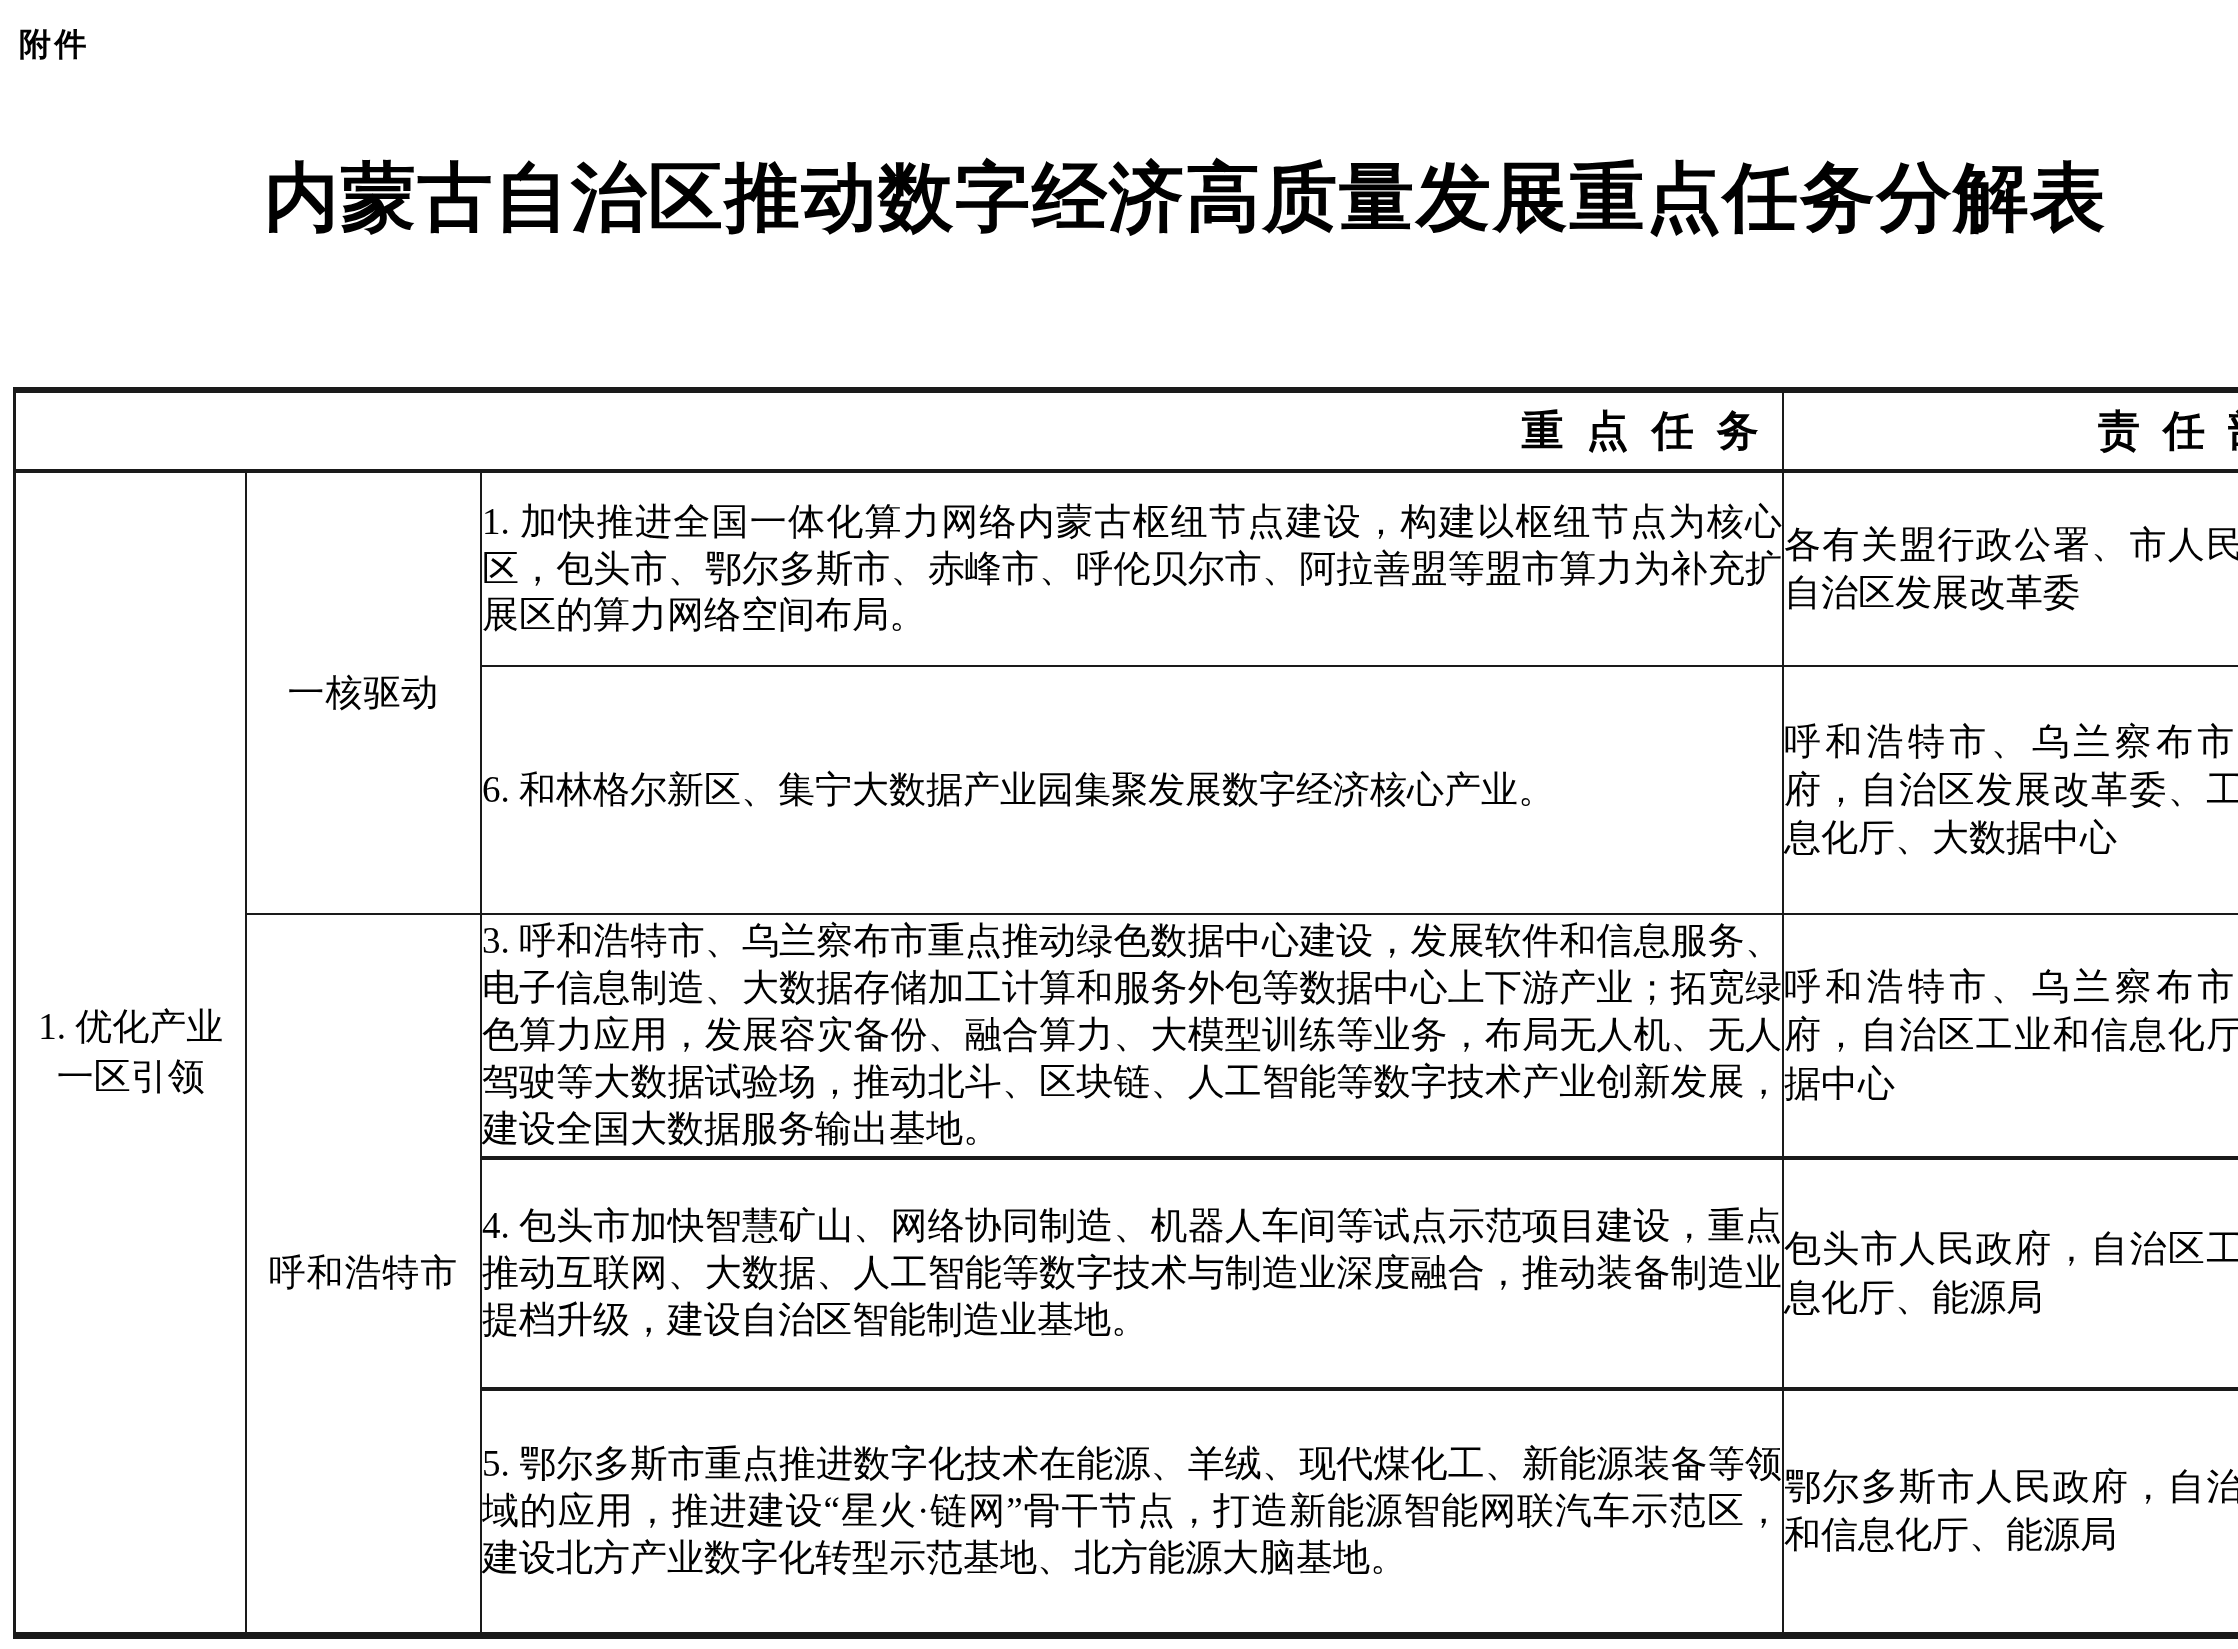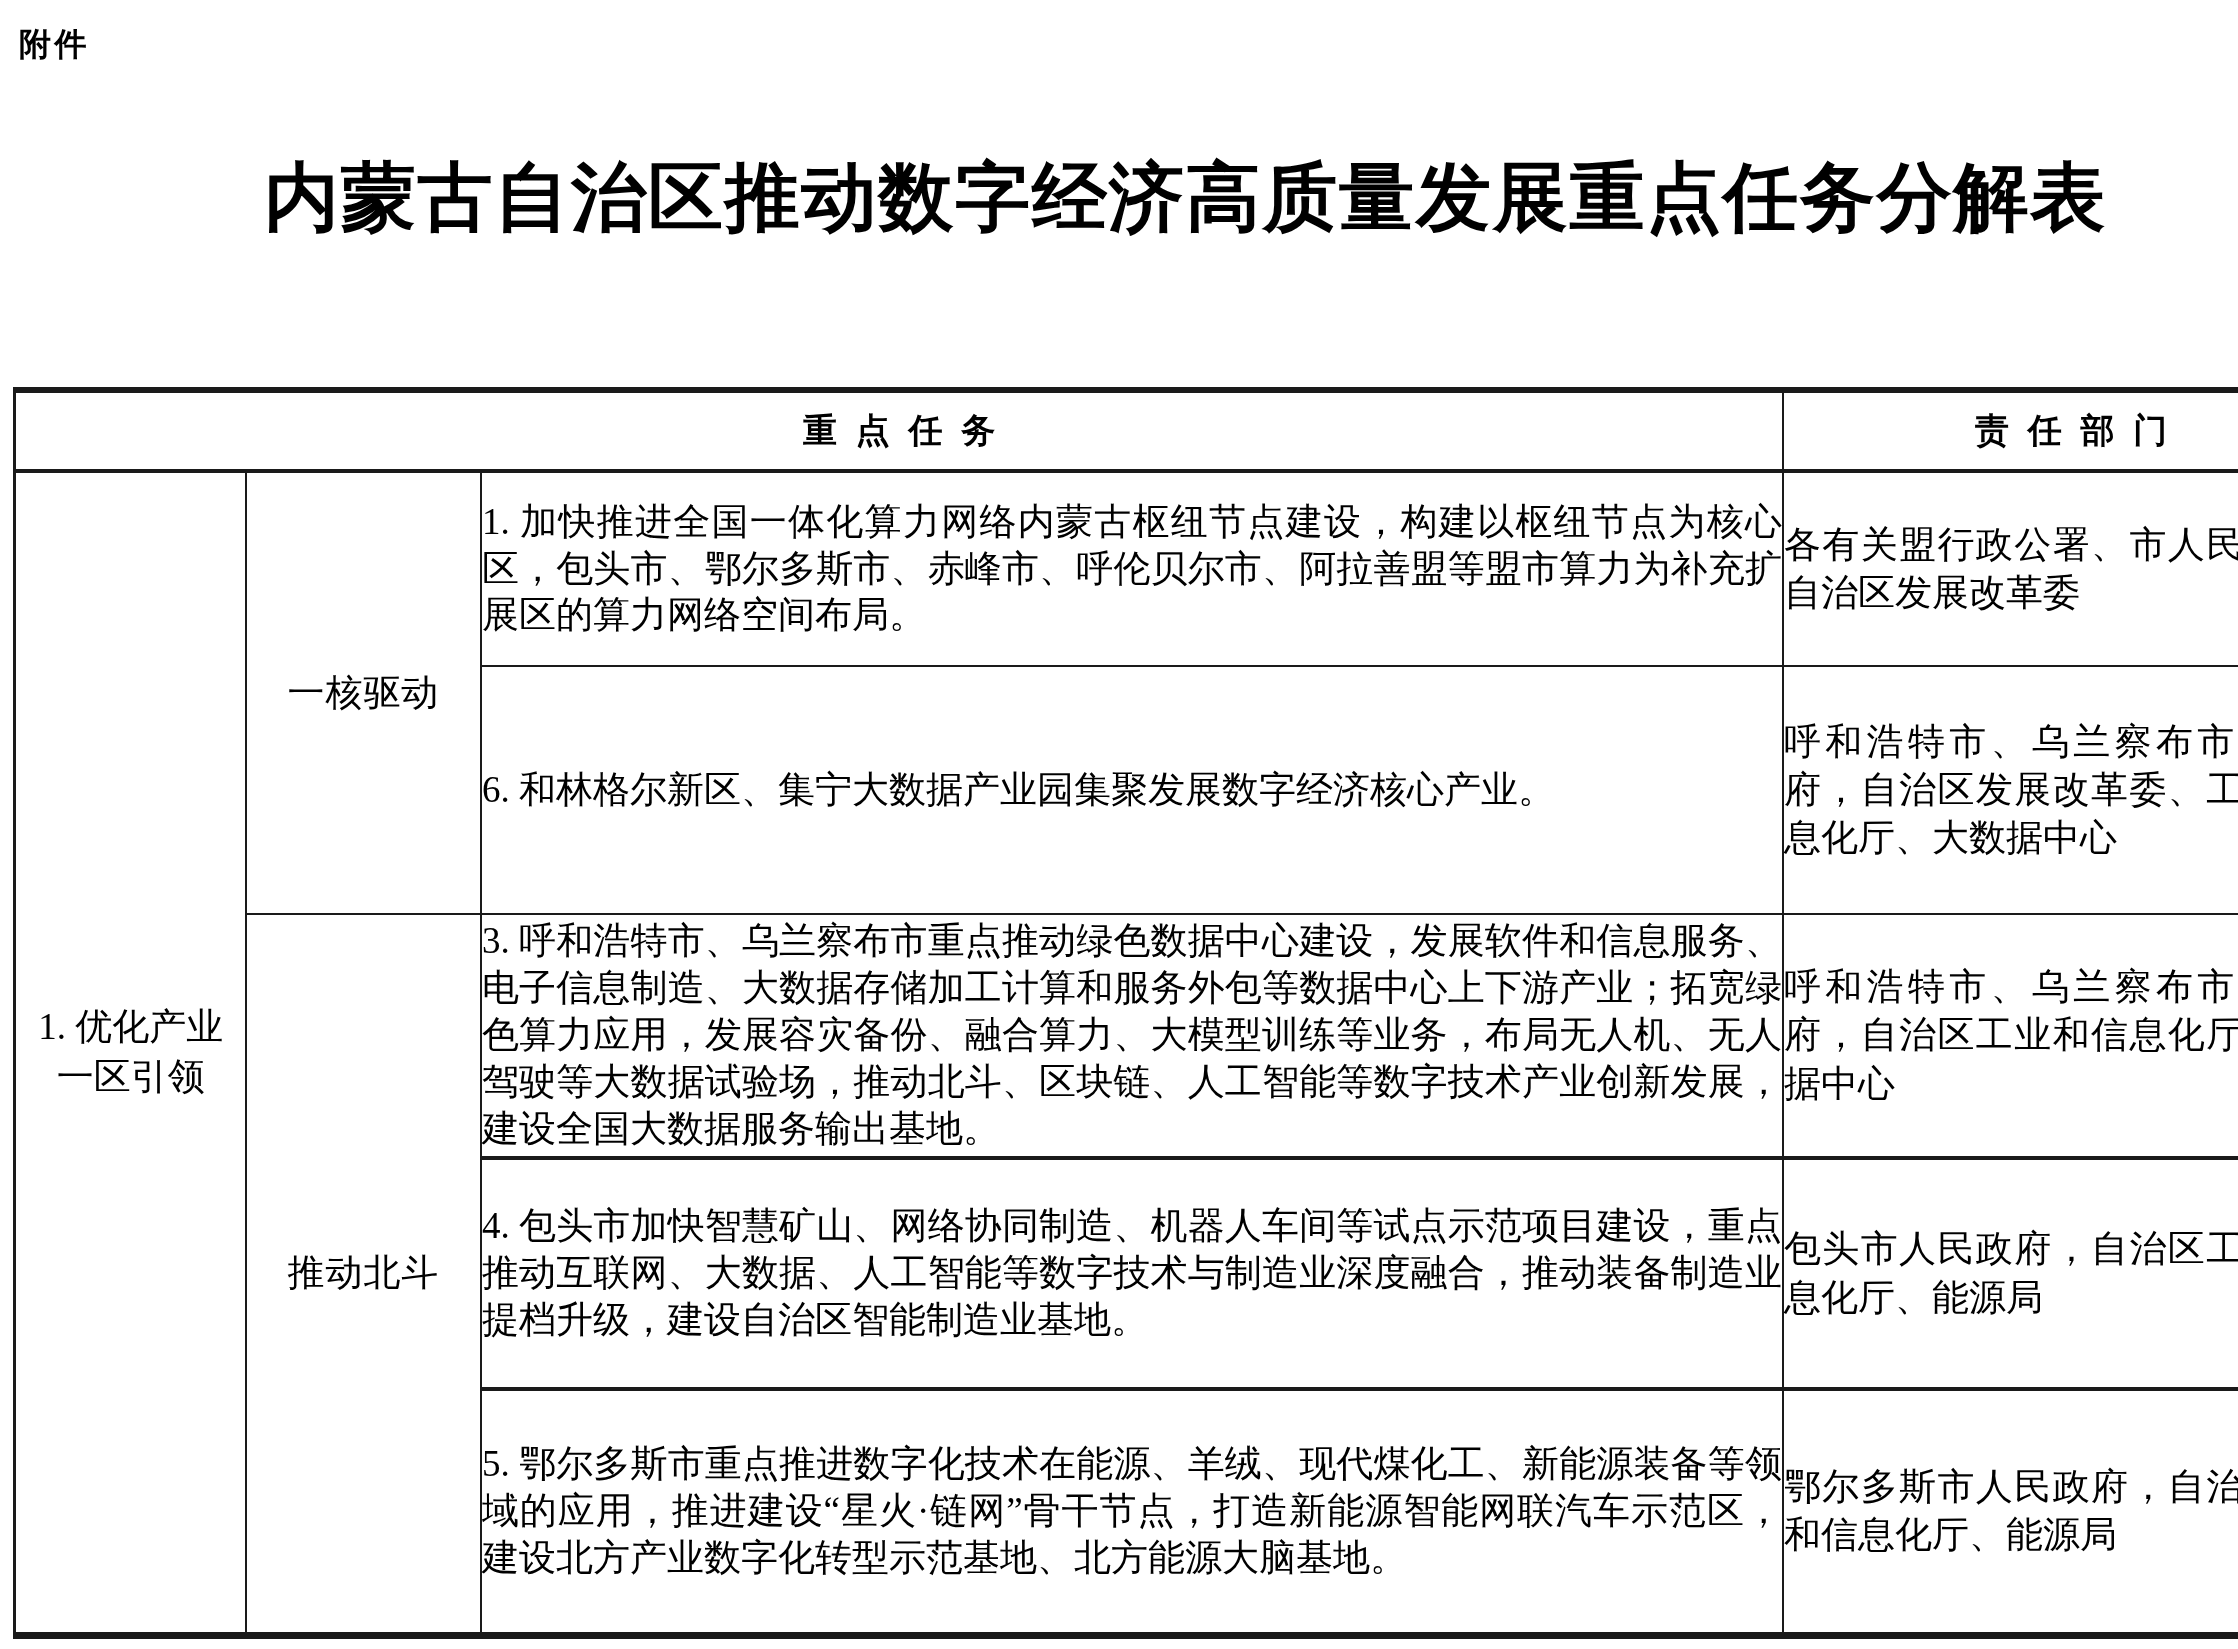--- a/index.html
+++ b/index.html
@@ -53,23 +53,23 @@
     font-weight: normal;
   }
   tr.r-header { height: 81px; }
   tr.r1 { height: 195px; }
   tr.r2 { height: 248px; }
   tr.r3 { height: 244px; }
   tr.r4 { height: 231px; }
   tr.r5 { height: 246px; }
   tr.r-header th {
     border-bottom: 4.9px solid #1a1a1a;
-    font-size: 34px;
+    font-size: 42px;
     font-weight: bold;
-    text-align: center;
+    text-align: right;
     letter-spacing: 0.55em;
     text-indent: 0.55em;
   }
   tr.r4 > td, tr.r5 > td { border-top: 4.9px solid #1a1a1a; }
   .group-cell {
     text-align: center;
     line-height: 1.35;
   }
   .sub-cell {
     text-align: center;
@@ -119,21 +119,21 @@
       <td class="task-cell">1. 加快推进全国一体化算力网络内蒙古枢纽节点建设，构建以枢纽节点为核心区，包头市、鄂尔多斯市、赤峰市、呼伦贝尔市、阿拉善盟等盟市算力为补充扩展区的算力网络空间布局。</td>
       <td class="dept-cell">各有关盟行政公署、市人民政府，自治区发展改革委</td>
     </tr>
 
     <tr class="r2">
       <td class="task-cell">6. 和林格尔新区、集宁大数据产业园集聚发展数字经济核心产业。</td>
       <td class="dept-cell">呼和浩特市、乌兰察布市人民政府，自治区发展改革委、工业和信息化厅、大数据中心</td>
     </tr>
 
     <tr class="r3">
-      <td rowspan="3" class="sub-cell">推动北斗</td>
+      <td rowspan="3" class="sub-cell">呼和浩特市</td>
       <td class="task-cell">3. 呼和浩特市、乌兰察布市重点推动绿色数据中心建设，发展软件和信息服务、电子信息制造、大数据存储加工计算和服务外包等数据中心上下游产业；拓宽绿色算力应用，发展容灾备份、融合算力、大模型训练等业务，布局无人机、无人驾驶等大数据试验场，推动北斗、区块链、人工智能等数字技术产业创新发展，建设全国大数据服务输出基地。</td>
       <td class="dept-cell">呼和浩特市、乌兰察布市人民政府，自治区工业和信息化厅、大数据中心</td>
     </tr>
 
     <tr class="r4">
       <td class="task-cell">4. 包头市加快智慧矿山、网络协同制造、机器人车间等试点示范项目建设，重点推动互联网、大数据、人工智能等数字技术与制造业深度融合，推动装备制造业提档升级，建设自治区智能制造业基地。</td>
       <td class="dept-cell">包头市人民政府，自治区工业和信息化厅、能源局</td>
     </tr>
 
     <tr class="r5">

